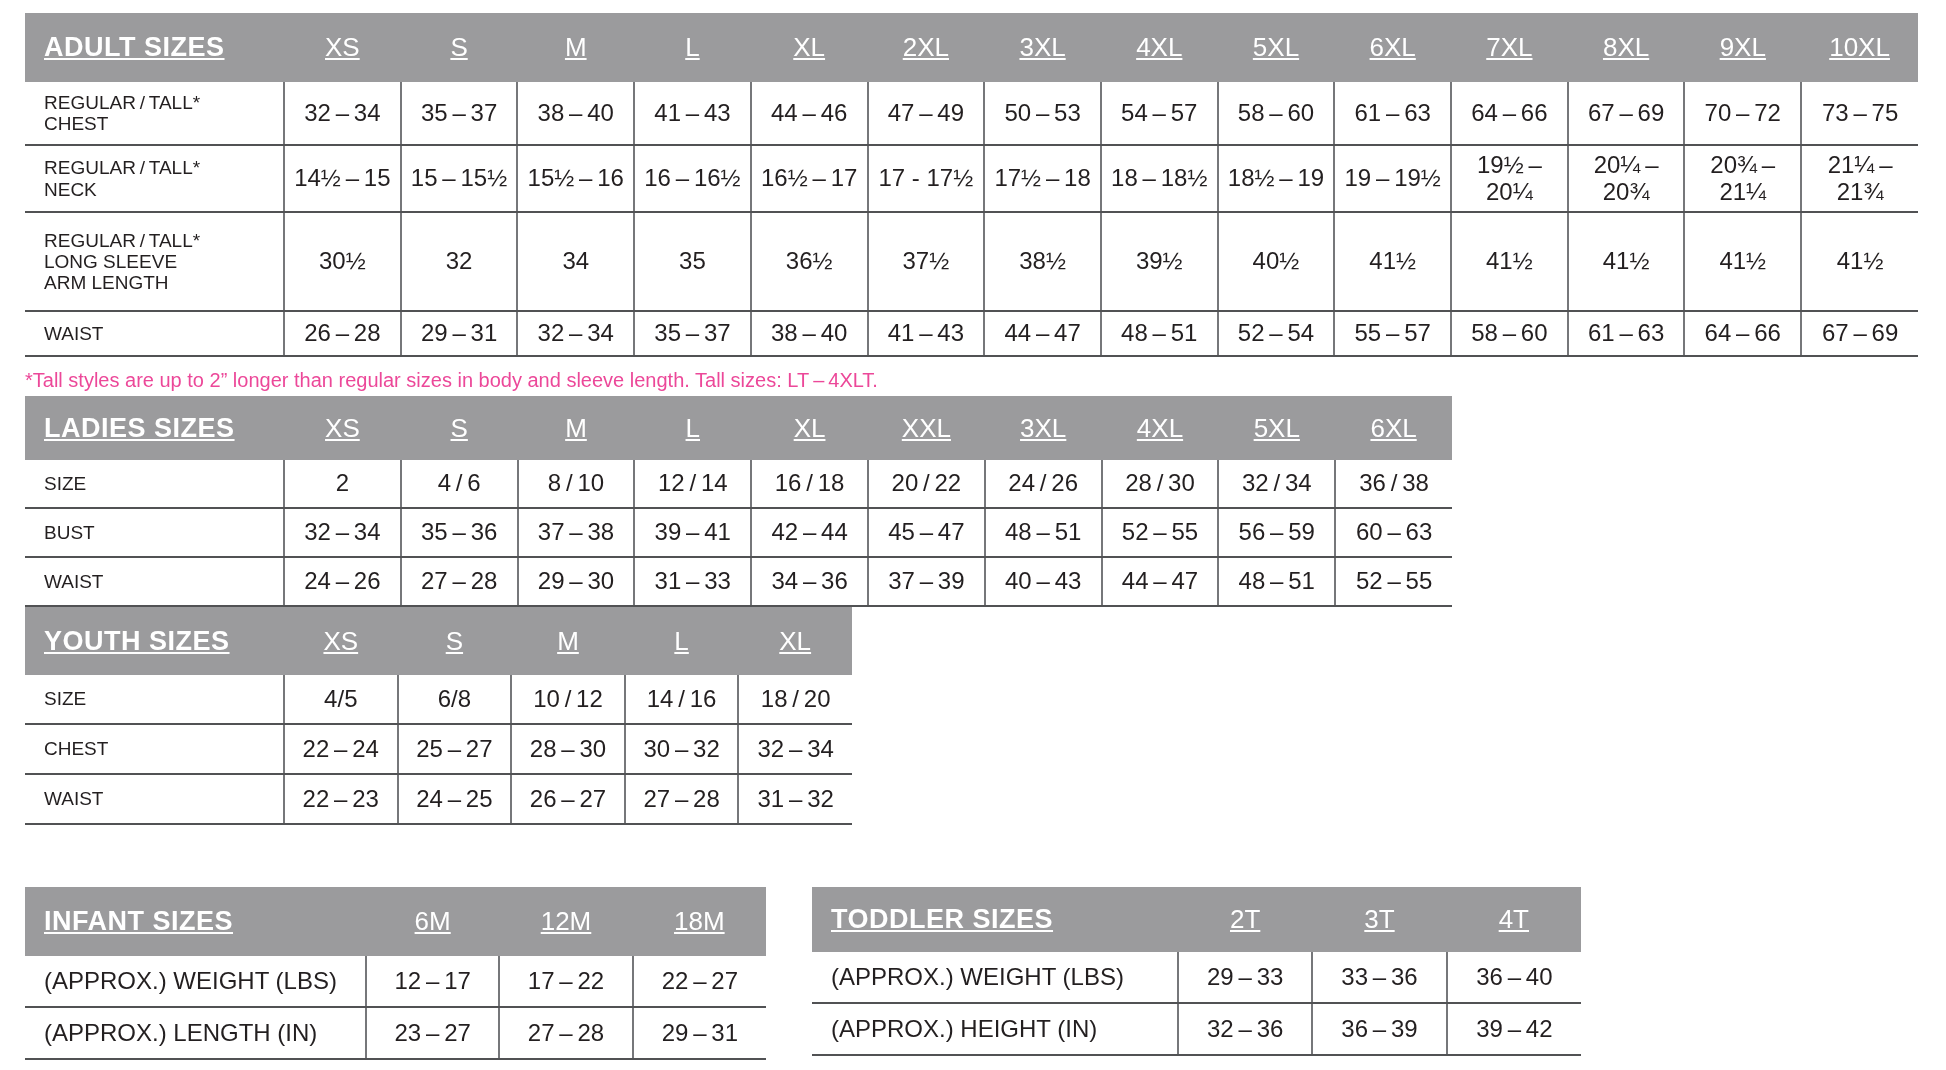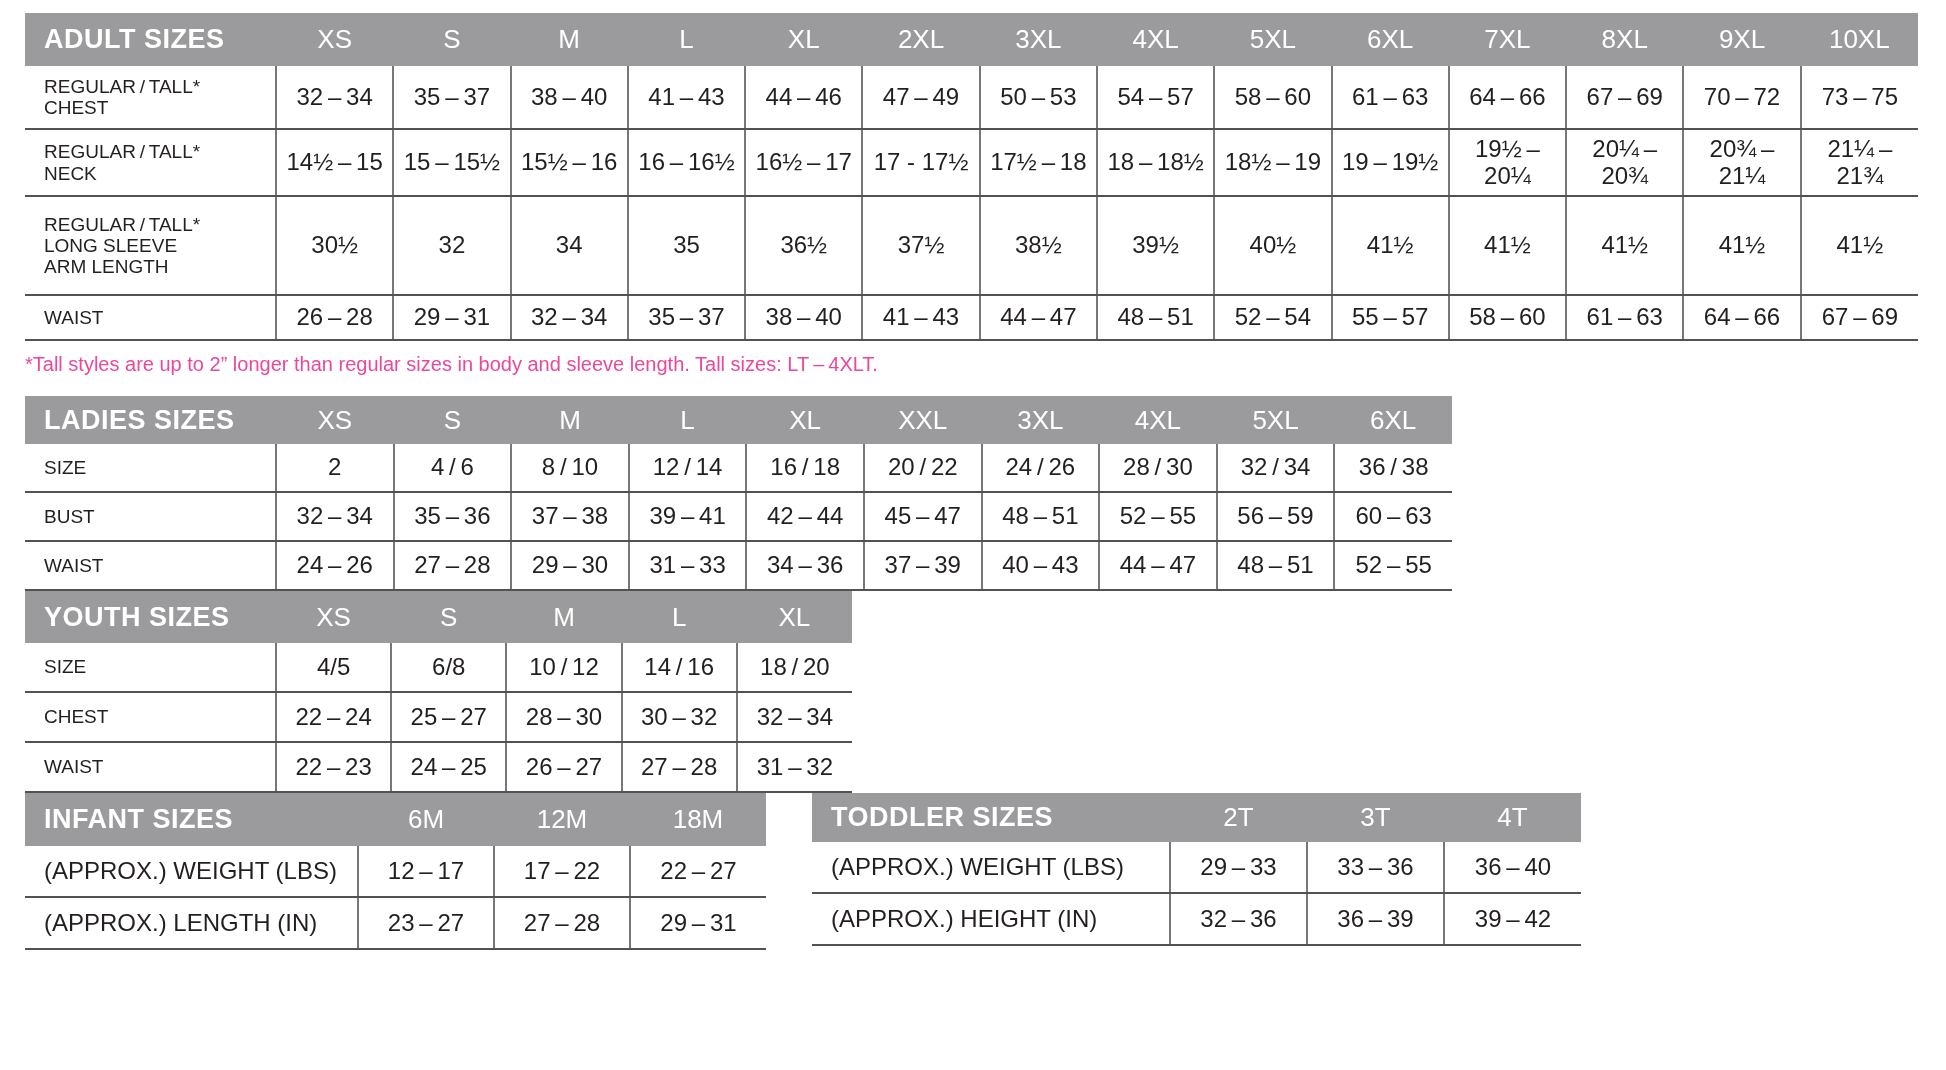--- a/index.html
+++ b/index.html
@@ -20,21 +20,22 @@
   }
 
   
   table.size-table thead th {
     background: #9b9b9d;
     color: #ffffff;
     font-weight: 400;
     font-size: 26px;
     text-align: center;
     vertical-align: middle;
-    padding: 5px;
+    padding: 13px;
+    text-decoration: underline;
   }
   table.size-table thead th.title {
     text-align: left;
     padding-left: 19px;
     font-weight: 700;
     font-size: 27px;
     letter-spacing: 0.5px;
   }
 
   
@@ -63,33 +64,33 @@
   #t-adult tbody tr:nth-child(3) td { height: 97px; }
   #t-adult tbody tr:nth-child(4) td { height: 43px; }
 
   .footnote {
     margin: 12px 0 0 0;
     font-size: 20px;
     color: #ec4899;
   }
 
   
-  #t-ladies { width: 1427px; margin-top: 20px; }
+  #t-ladies { width: 1427px; margin-top: 4px; }
   #t-ladies thead th { height: 38px; }
   #t-ladies th.title { width: 227px; }
   #t-ladies tbody td { height: 47px; }
 
   
   #t-youth { width: 827px; }
   #t-youth thead th { height: 42px; }
   #t-youth th.title { width: 227px; }
   #t-youth tbody td { height: 48px; }
 
   
-  .row-group { display: flex; align-items: flex-start; }
+  .row-group { display: flex; align-items: flex-start; margin-top: 62px; }
   #t-infant { width: 741px; }
   #t-infant thead th { height: 43px; }
   #t-infant th.title { width: 309px; }
   #t-infant tbody td { height: 50px; }
   #t-infant tbody td.label { font-size: 24px; }
 
   #t-toddler { width: 769px; margin-left: 46px; }
   #t-toddler thead th { height: 39px; }
   #t-toddler th.title { width: 334px; }
   #t-toddler tbody td { height: 50px; }

